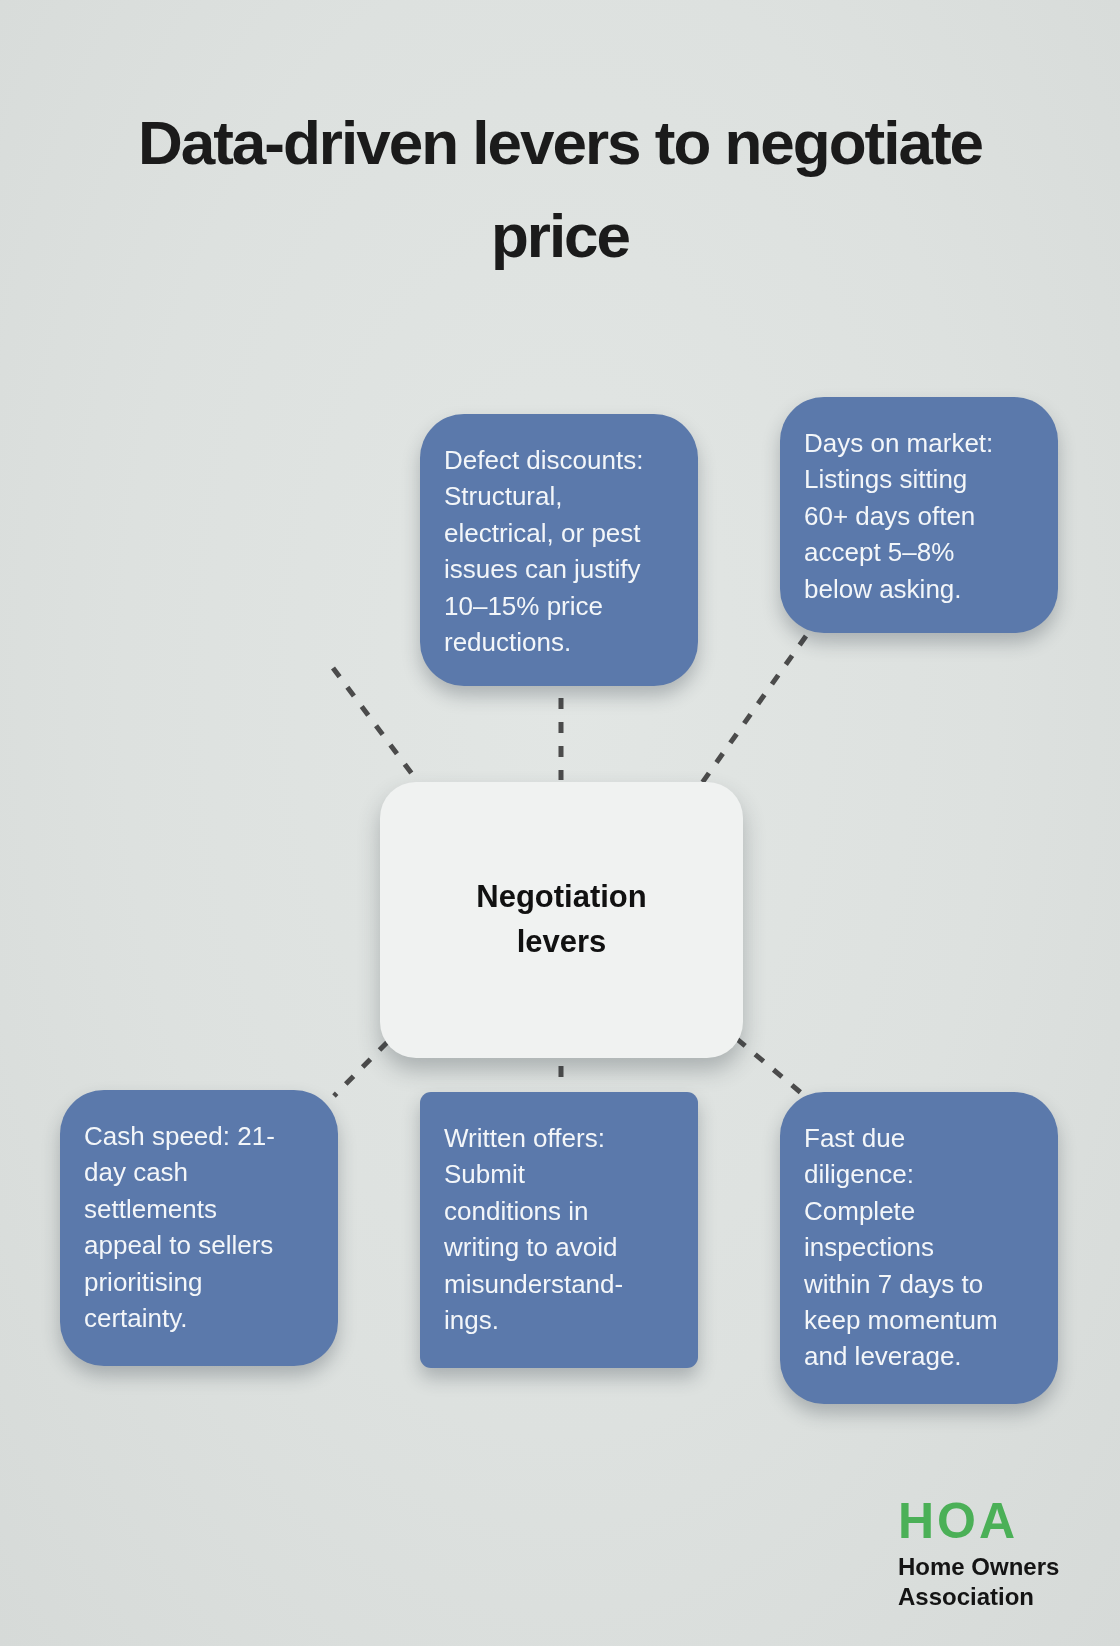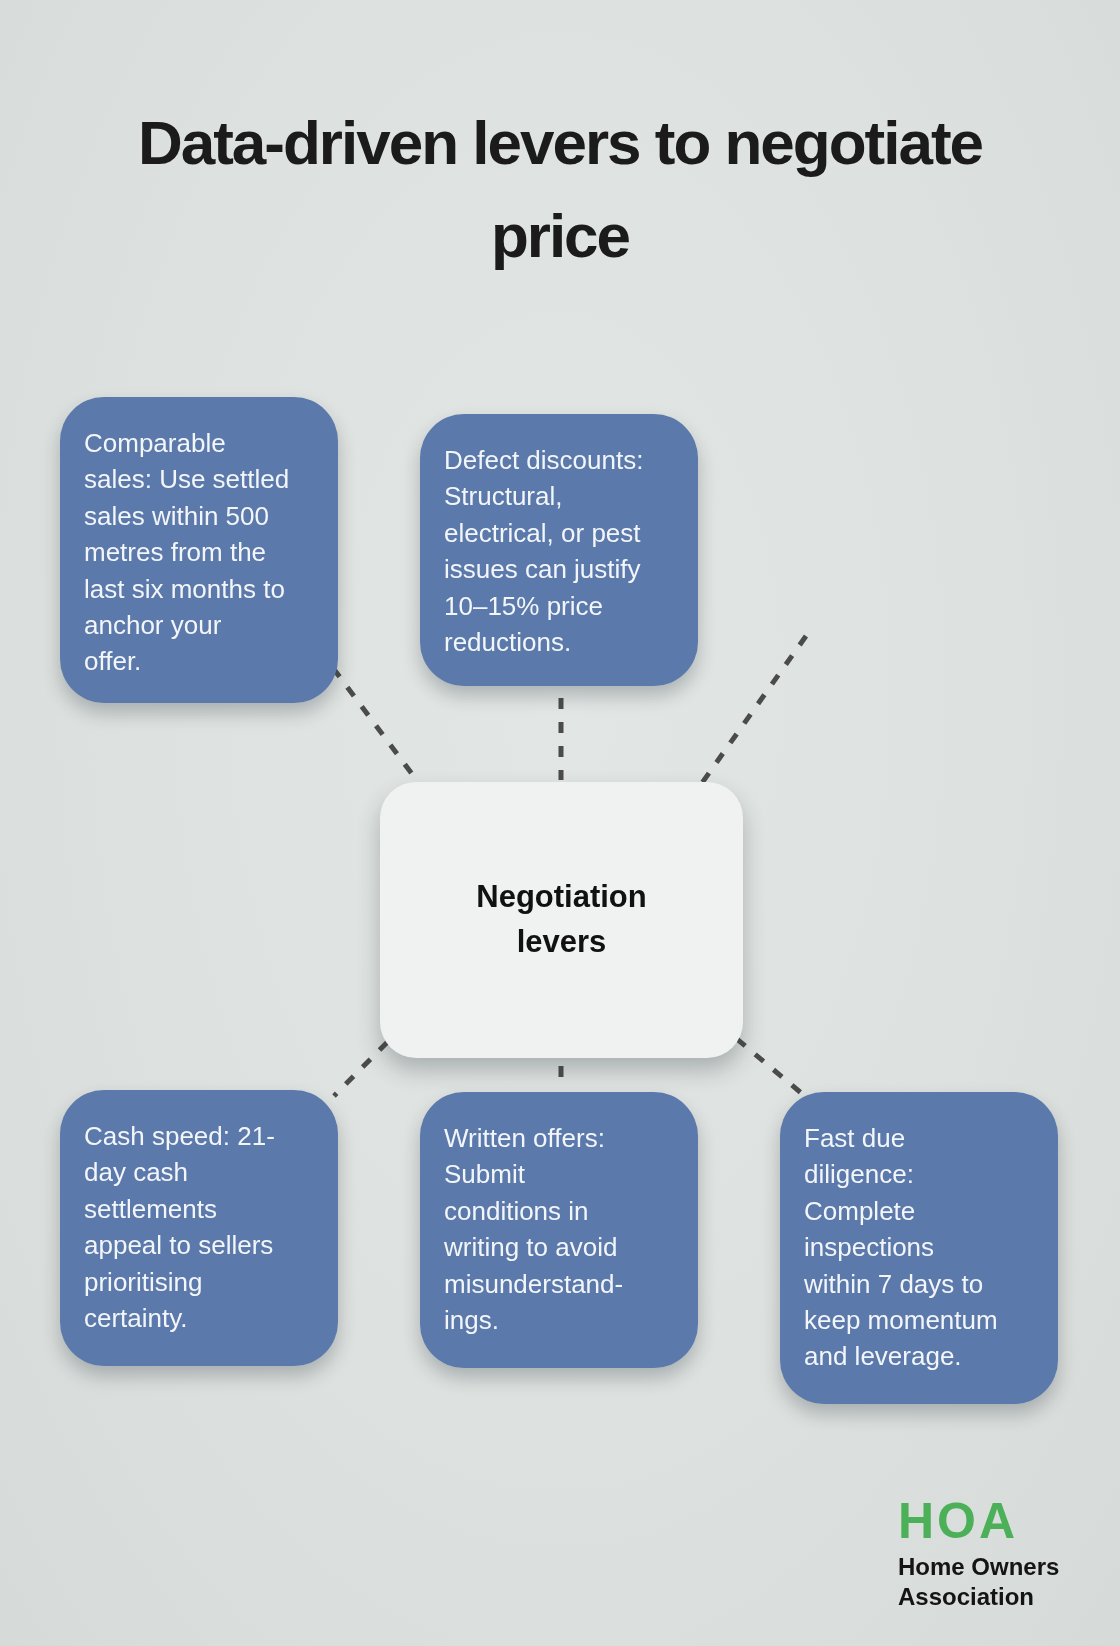--- a/index.html
+++ b/index.html
@@ -46,21 +46,21 @@
     font-size:26px;
     line-height:1.4;
     padding:28px 24px;
     box-sizing:border-box;
     white-space:pre-line;
   }
   .node-tl{left:60px;  top:397px;  width:278px; height:306px;}
   .node-tm{left:420px; top:414px;  width:278px; height:272px;}
   .node-tr{left:780px; top:397px;  width:278px; height:236px;}
   .node-bl{left:60px;  top:1090px; width:278px; height:276px;}
-  .node-bm{left:420px; top:1092px; width:278px; height:276px;}
+  .node-bm{left:420px; top:1092px; width:278px; height:276px;border-radius:11px;}
   .node-br{left:780px; top:1092px; width:278px; height:312px;}
   .center-node{
     position:absolute;
     left:380px; top:782px;
     width:363px; height:276px;
     background:#f0f2f1;
     border-radius:36px;
     box-shadow:0 12px 22px rgba(50,60,65,0.30);
     display:flex;
     align-items:center;
@@ -103,35 +103,33 @@
 
   <svg class="connectors" viewBox="0 0 1120 1646" aria-hidden="true">
     <line x1="333" y1="668" x2="424" y2="790"></line>
     <line x1="561" y1="674" x2="561" y2="780"></line>
     <line x1="806" y1="636" x2="697" y2="790"></line>
     <line x1="421" y1="1008" x2="334" y2="1096"></line>
     <line x1="561" y1="1018" x2="561" y2="1090"></line>
     <line x1="700" y1="1008" x2="806" y2="1097"></line>
   </svg>
 
-  <div class="node node-tl">Comparable
-sales: Use settled
-sales within 500
-metres from the
-last six months to
-anchor your
-offer.</div>
 
   <div class="node node-tm">Defect discounts:
 Structural,
 electrical, or pest
 issues can justify
 10–15% price
 reductions.</div>
 
+  <div class="node node-tr">Days on market:
+Listings sitting
+60+ days often
+accept 5–8%
+below asking.</div>
 
   <div class="center-node">Negotiation
 levers</div>
 
   <div class="node node-bl">Cash speed: 21-
 day cash
 settlements
 appeal to sellers
 prioritising
 certainty.</div>

